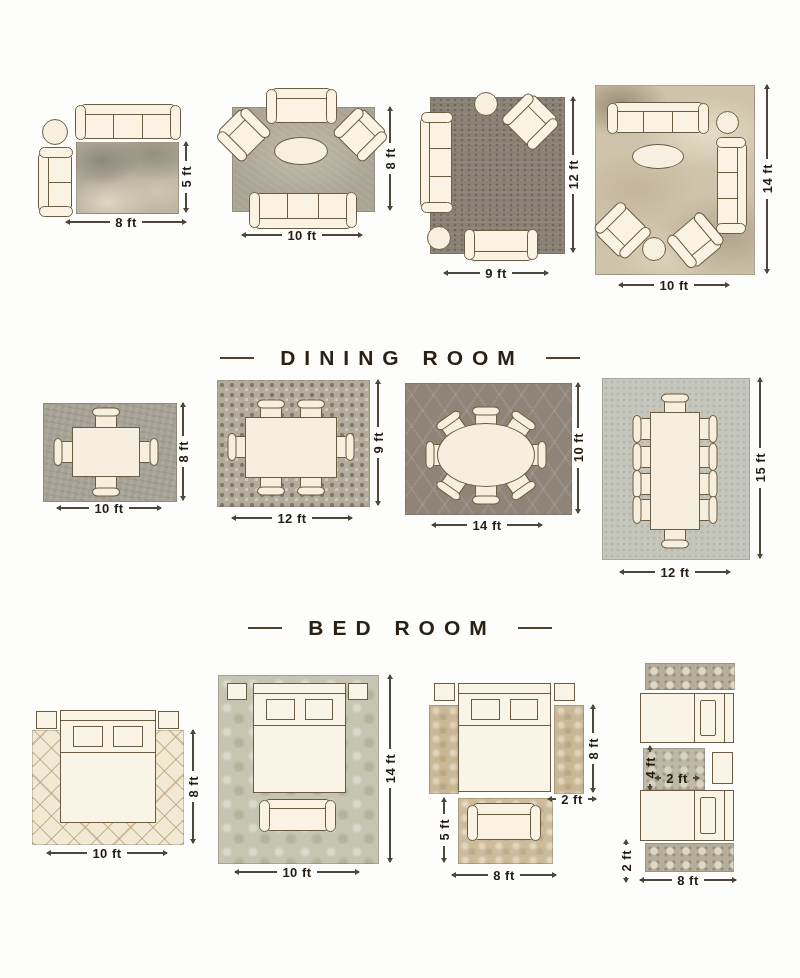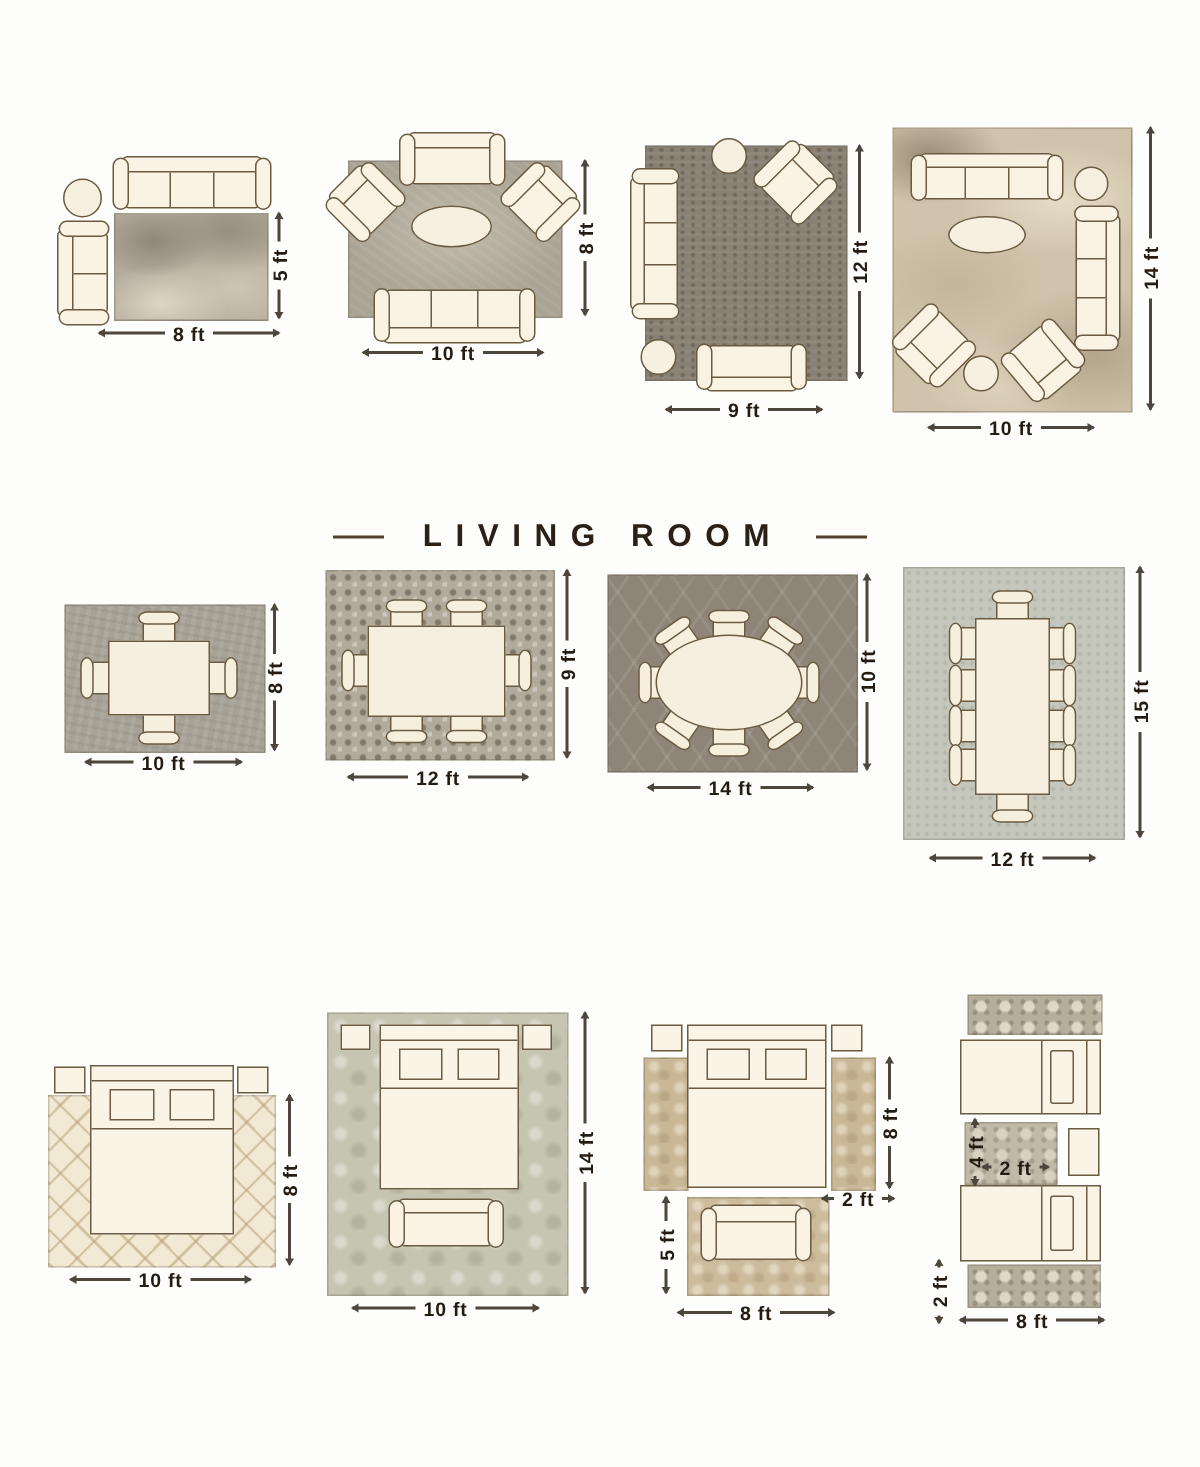--- a/index.html
+++ b/index.html
@@ -303,21 +303,21 @@
       <span class="ln"></span>
   </div>
   <div class="dim dim-v" style="left:759px;top:85px;height:188px">
     <span class="ln"></span>
       <span class="dim-text">14 ft</span>
       <span class="ln"></span>
   </div>
 
   <div class="section-title" style="top:346px">
     <span class="tdash"></span>
-    <span class="title-text">LIVING ROOM</span>
+    <span class="title-text">DINING ROOM</span>
     <span class="tdash"></span>
   </div>
 
   <div class="rug rug-dr1" style="left:43px;top:403px;width:132px;height:97px"></div>
   <div class="chair" style="left:106px;top:420px;--r:0deg">
       <span class="cback"></span>
       <span class="cseat"></span>
     </div>
   <div class="chair" style="left:106px;top:484px;--r:180deg">
       <span class="cback"></span>
@@ -471,20 +471,25 @@
     <span class="ln"></span>
       <span class="dim-text">12 ft</span>
       <span class="ln"></span>
   </div>
   <div class="dim dim-v" style="left:752px;top:378px;height:180px">
     <span class="ln"></span>
       <span class="dim-text">15 ft</span>
       <span class="ln"></span>
   </div>
 
+  <div class="section-title" style="top:616px">
+    <span class="tdash"></span>
+    <span class="title-text">BED ROOM</span>
+    <span class="tdash"></span>
+  </div>
 
   <div class="rug rug-br1" style="left:32px;top:730px;width:150px;height:113px"></div>
   <div class="nightstand" style="left:36px;top:711px;width:21px;height:18px"></div>
   <div class="nightstand" style="left:158px;top:711px;width:21px;height:18px"></div>
   <div class="bed" style="left:60px;top:710px;width:96px;height:113px">
     <div class="bed-head"></div>
       <div class="bed-pillows">
         <i></i>
         <i></i>
       </div>

